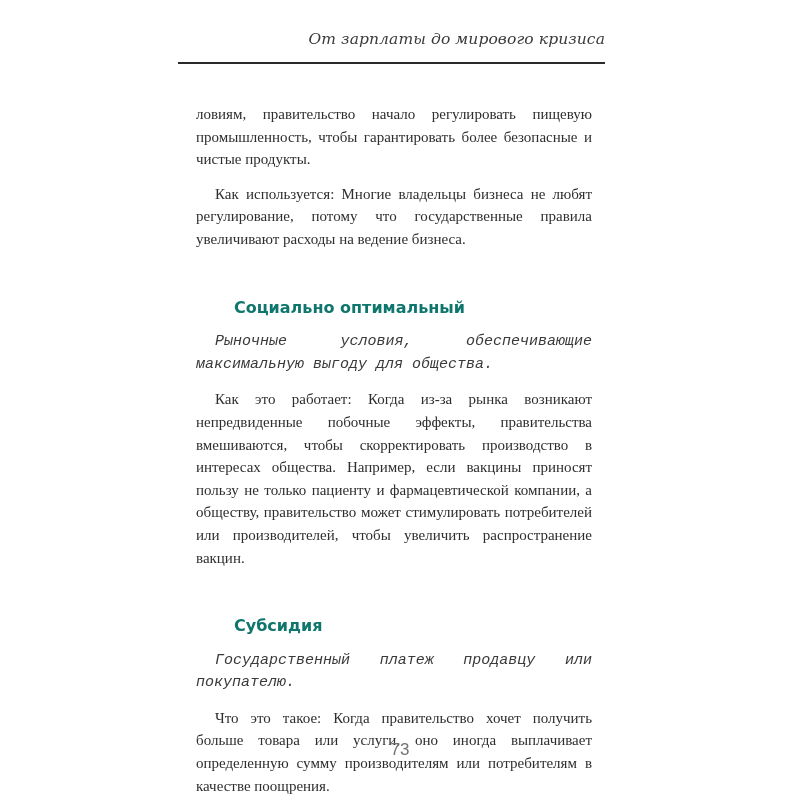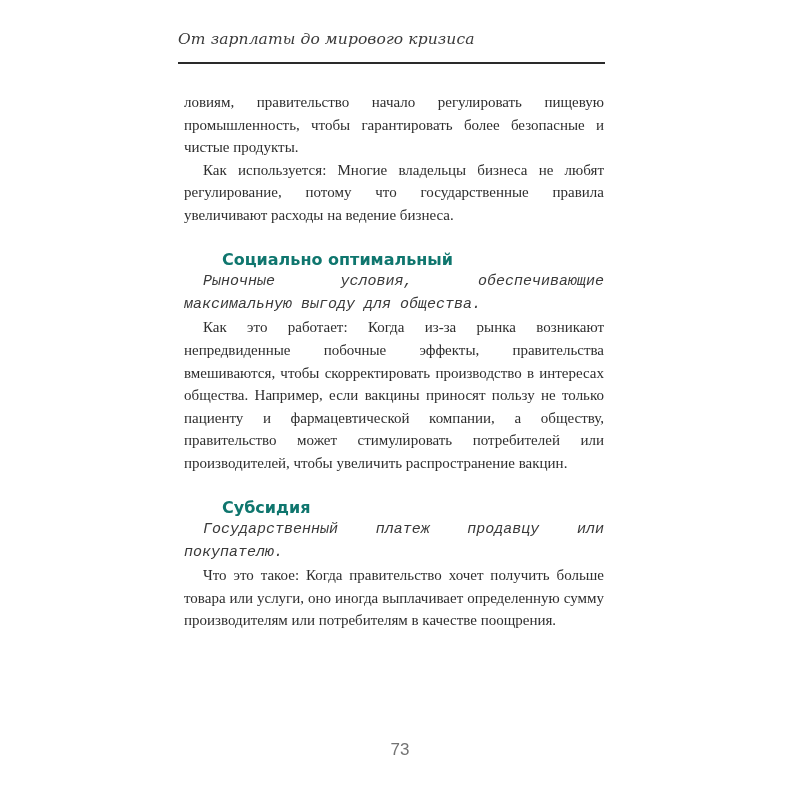--- a/index.html
+++ b/index.html
@@ -12,21 +12,21 @@
       height: 800px;
       position: relative;
       overflow: hidden;
       color: #2b2b2b;
     }
     .running-header {
       position: absolute;
       top: 30px;
       left: 178px;
       width: 427px;
-      text-align: left;
+      text-align: right;
       font-family: "DejaVu Serif", "Liberation Serif", serif;
       font-style: italic;
       font-size: 15.5px;
       color: #3a3a3a;
       letter-spacing: 0.1px;
     }
     .header-rule {
       position: absolute;
       top: 62px;
       left: 178px;
@@ -38,21 +38,21 @@
       position: absolute;
       top: 91px;
       left: 184px;
       width: 420px;
       font-family: "Liberation Serif", "DejaVu Serif", serif;
       font-size: 15px;
       line-height: 22.6px;
       color: #2e2e2e;
     }
     .content p {
-      margin: 0;
+      margin: 12px;
       text-align: justify;
       text-indent: 19px;
       hyphens: manual;
     }
     .content p.noindent {
       text-indent: 0;
     }
     .content p.def {
       font-style: italic;
       color: #3a3a3a;

